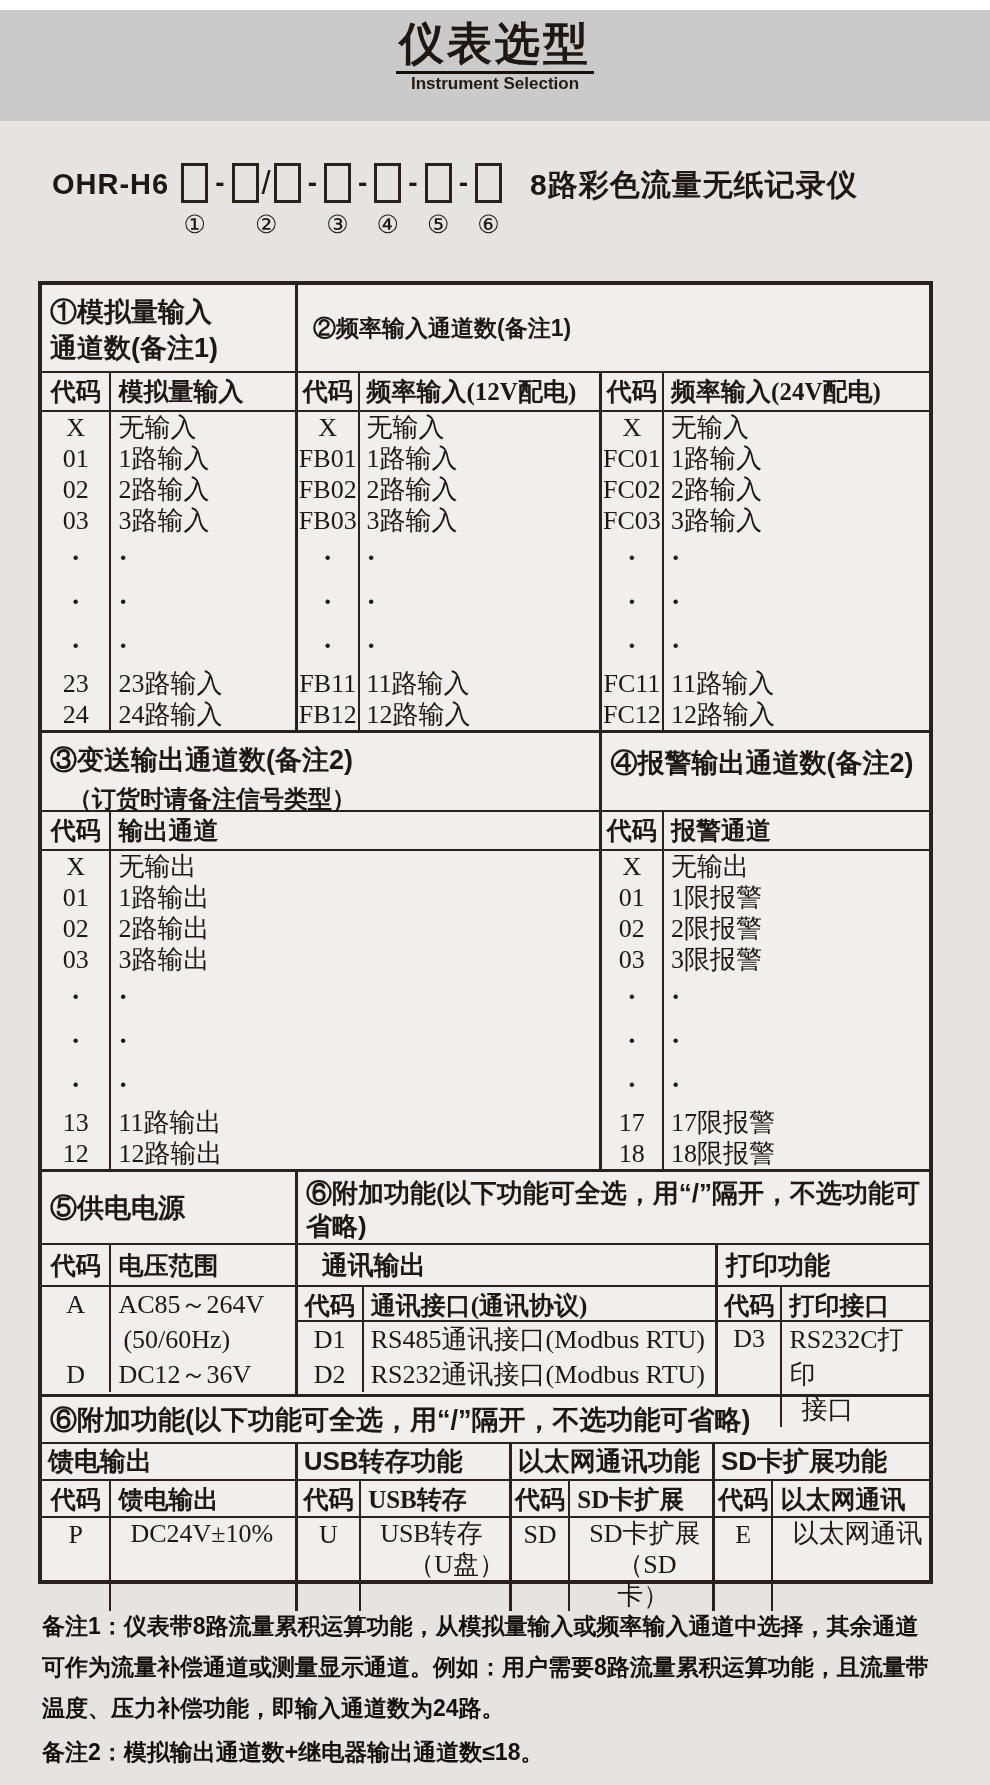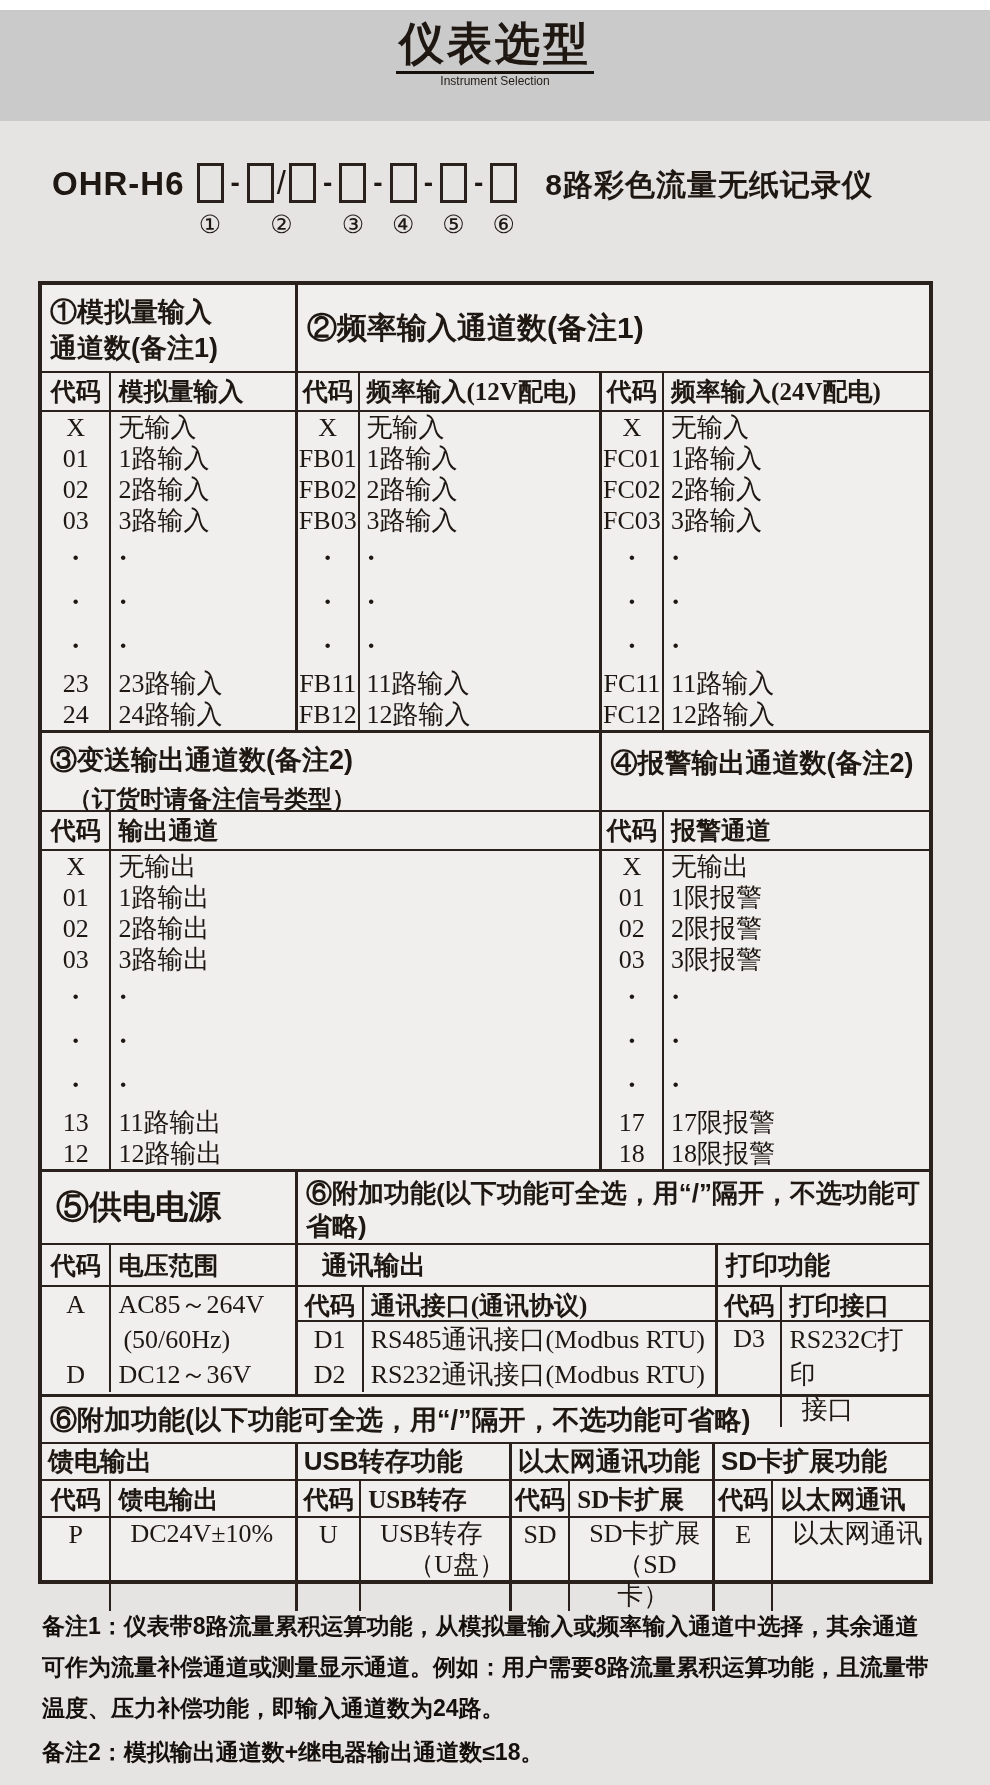--- a/index.html
+++ b/index.html
@@ -10,25 +10,25 @@
     --txt:#1e1712;
   }
   *{box-sizing:border-box;margin:0;padding:0}
   html,body{width:990px;height:1785px;overflow:hidden}
   body{background:var(--page);color:var(--txt);font-family:"Liberation Sans",sans-serif}
 
   .top-strip{height:10px;background:#ffffff}
   .band{height:111px;background:var(--band);text-align:center}
   .title{display:inline-block;font-size:45px;font-weight:bold;letter-spacing:3px;
          border-bottom:3px solid #17100a;margin-top:8px;line-height:1.15;padding:0 3px 1px}
-  .subtitle{font-size:12px;margin-top:0;font-weight:400;color:#211b16}
+  .subtitle{font-size:17px;margin-top:0;font-weight:700;color:#211b16}
 
   
   .model{display:flex;align-items:flex-start;margin:42px 0 0 52px}
-  .m-prefix{font-size:33px;font-weight:bold;line-height:42px;margin-right:12px;letter-spacing:1px}
+  .m-prefix{font-size:29px;font-weight:bold;line-height:42px;margin-right:12px;letter-spacing:1px}
   .m-unit{display:flex;flex-direction:column;align-items:center}
   .m-row{display:flex;align-items:center}
   .m-box{width:27px;height:40px;border:3px solid var(--bd)}
   .m-num{font-size:25px;line-height:25px;margin-top:9px}
   .m-sep{font-size:28px;font-weight:bold;line-height:40px;padding:0 7px}
   .m-slash{font-size:33px;line-height:40px;padding:0 3px;font-weight:500}
   .m-product{font-size:30px;font-weight:bold;line-height:44px;margin-left:28px;letter-spacing:1px}
 
   
   .tbl{margin:44px 0 0 38px;width:895px;border:4px solid var(--bd);background:var(--cell)}
@@ -44,31 +44,31 @@
   .code{justify-content:center}
   .label{padding-left:7px}
   .ch{height:37px;font-weight:bold;font-size:25px}
   .rn{height:31px}
   .rd{height:44px;font-weight:bold;font-size:28px}
   .bb2{border-bottom:2px solid var(--bd)}
 
   
   .s12-head{display:grid;grid-template-columns:255fr 639fr;height:88px}
   .s12-head .h1{padding:9px 4px 0 8px;font-weight:bold;font-size:27px;line-height:36px}
-  .s12-head .h2{display:flex;align-items:center;padding-left:9px;font-weight:bold;font-size:30px}
+  .s12-head .h2{display:flex;align-items:center;padding-left:15px;font-weight:bold;font-size:23px}
 
   
   .s34-head{display:grid;grid-template-columns:561fr 333fr;height:82px}
   .s34-head .h3{padding:10px 4px 0 8px;font-weight:bold;font-size:27px;line-height:34px}
   .s34-head .h3 .sub2{font-size:24px;font-weight:bold;padding-left:18px;margin-top:5px}
   .s34-head .h4{padding:12px 4px 0 9px;font-weight:bold;font-size:27px}
 
   
   .s56-head{display:grid;grid-template-columns:255fr 639fr;height:76px}
-  .s56-head .h5{display:flex;align-items:center;padding-left:14px;font-weight:bold;font-size:33px}
+  .s56-head .h5{display:flex;align-items:center;padding-left:8px;font-weight:bold;font-size:27px}
   .s56-head .h6{padding:5px 8px 0;font-weight:bold;font-size:26px;line-height:33px}
   .s56-colhead{display:grid;grid-template-columns:68fr 187fr 424fr 216fr;height:42px}
   .hcell{display:flex;align-items:center;font-weight:bold}
   .serifh{font-family:"Liberation Serif",serif;font-size:25px}
   .gothh{font-size:26px}
   .s56-body{display:grid;grid-template-columns:255fr 424fr 216fr;height:107px}
   .pw{display:grid;grid-template-columns:68fr 187fr;grid-auto-rows:35px}
   .commcol{display:flex;flex-direction:column}
   .subrow{display:grid;height:35px}
   .datarow{display:grid;height:35px}

